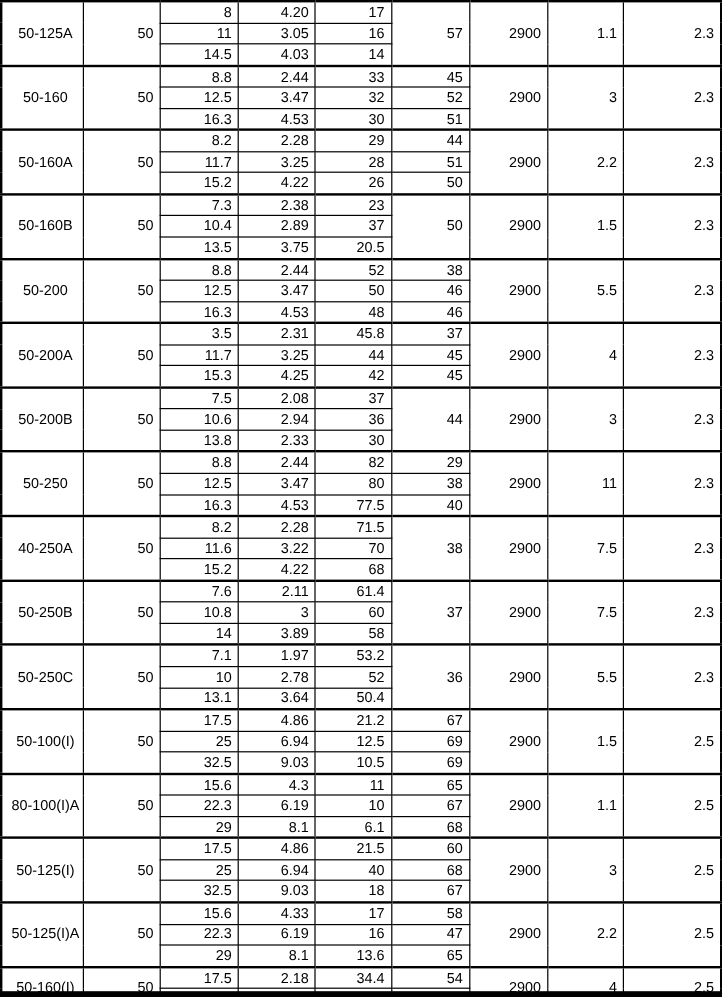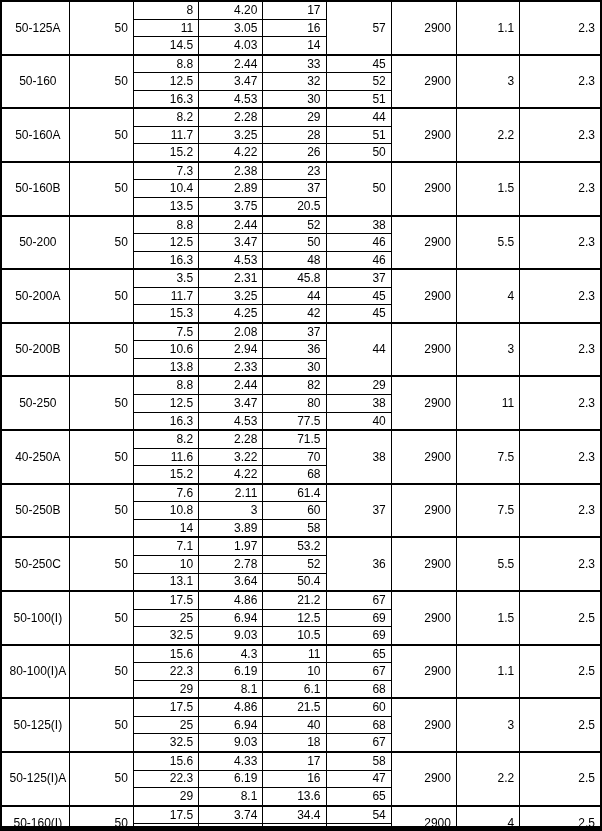--- a/index.html
+++ b/index.html
@@ -392,21 +392,21 @@
         <tr>
           <td class="cell-flow-m3h">29</td>
           <td class="cell-flow-ls">8.1</td>
           <td class="cell-head">13.6</td>
           <td class="cell-efficiency">65</td>
         </tr>
         <tr>
           <td class="cell-model group-start" rowspan="2">50-160(I)</td>
           <td class="cell-dn group-start" rowspan="2">50</td>
           <td class="cell-flow-m3h group-start">17.5</td>
-          <td class="cell-flow-ls group-start">3.74</td>
+          <td class="cell-flow-ls group-start">2.18</td>
           <td class="cell-head group-start">34.4</td>
           <td class="cell-efficiency group-start">54</td>
           <td class="cell-speed group-start" rowspan="2">2900</td>
           <td class="cell-power group-start" rowspan="2">4</td>
           <td class="cell-npshr group-start" rowspan="2">2.5</td>
         </tr>
         <tr>
           <td class="cell-flow-m3h">25</td>
           <td class="cell-flow-ls">6.94</td>
           <td class="cell-head">32</td>

